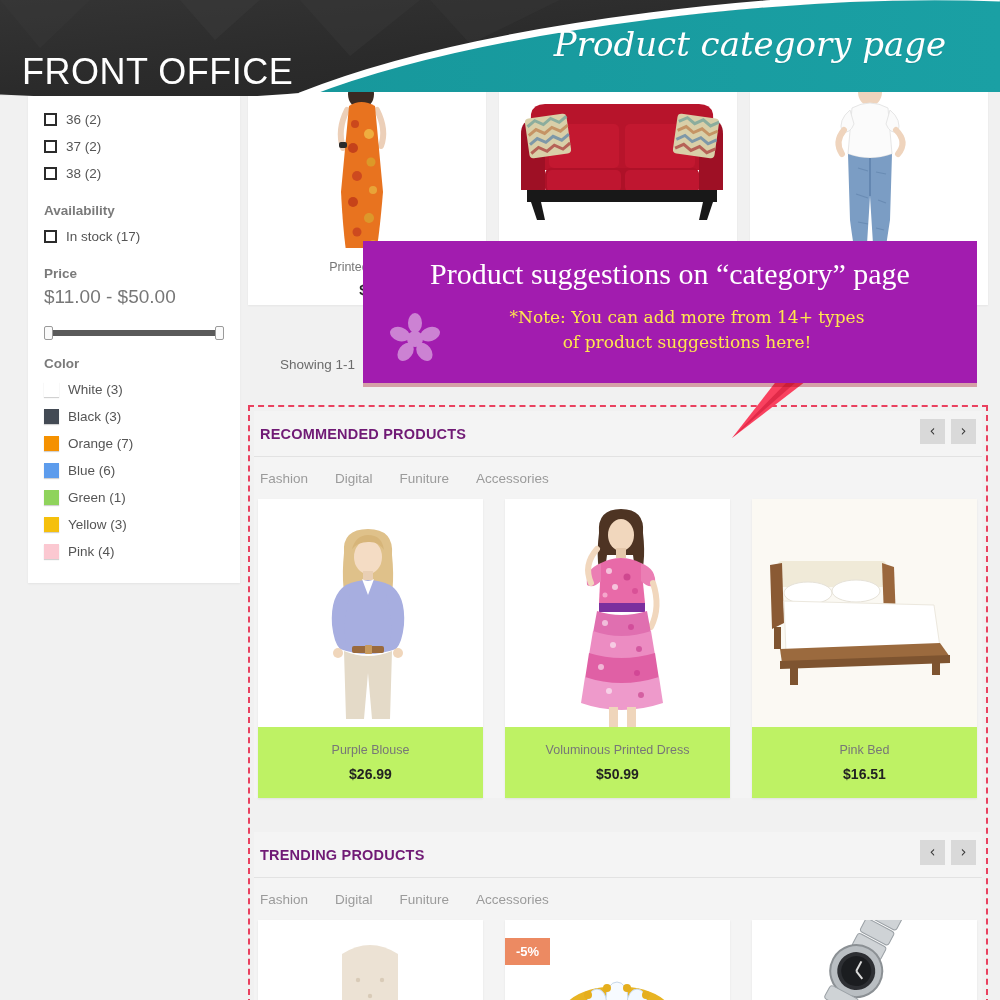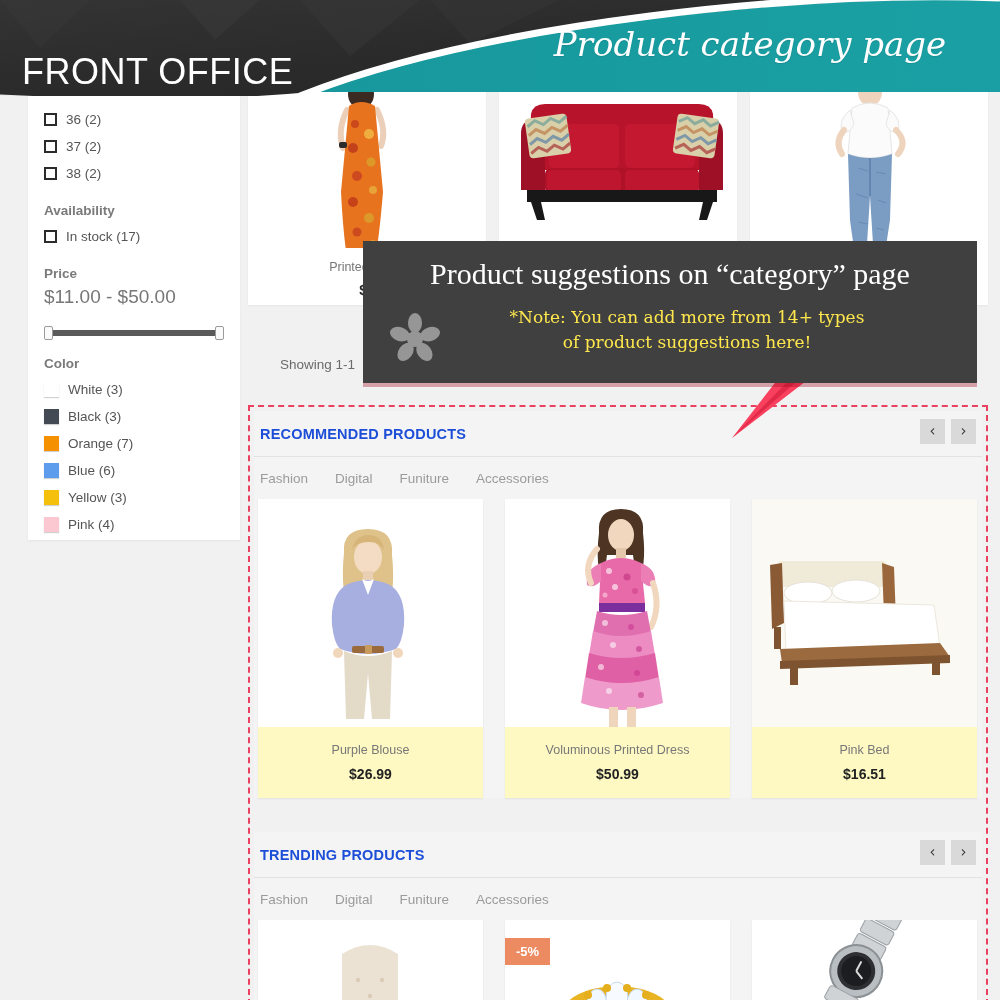--- a/index.html
+++ b/index.html
@@ -51,21 +51,21 @@
     left: 0; top: 0;
     width: 1000px; height: 1000px;
   }
 
   
   .sidebar {
     position: absolute;
     left: 28px; top: 96px;
     width: 212px;
     background: #ffffff;
-    padding: 10px 16px 2px 16px;
+    padding: 10px 16px 18px 16px;
     box-shadow: 0 1px 2px rgba(0,0,0,0.06);
   }
   .facet-row {
     display: flex;
     align-items: center;
     height: 27px;
     gap: 9px;
   }
   .cb {
     width: 13px; height: 13px;
@@ -179,21 +179,21 @@
   .sugg-head {
     position: relative;
     height: 46px;
     border-bottom: 1px solid #e2e2e2;
     display: flex;
     align-items: center;
   }
   .sugg-title {
     font-size: 14.5px;
     font-weight: bold;
-    color: #1d4ed8;
+    color: #701a75;
     letter-spacing: 0.2px;
     padding-left: 6px;
   }
   .navbtns {
     position: absolute;
     right: 6px; top: 8px;
     display: flex;
     gap: 6px;
   }
   .navbtn {
@@ -220,21 +220,21 @@
     color: #9b9b9b;
     cursor: pointer;
   }
   .cardrow {
     display: flex;
     gap: 22px;
     padding: 0 4px;
   }
   .pcard {
     width: 225px;
-    background: #fef9c3;
+    background: #bef264;
     position: relative;
     box-shadow: 0 1px 2px rgba(0,0,0,0.07);
   }
   .pcard .pimg {
     height: 228px;
     position: relative;
     overflow: hidden;
     background: #fff;
   }
   .pcard .pname {
@@ -259,21 +259,21 @@
     font-weight: bold;
     padding: 6px 11px;
     z-index: 5;
   }
 
   
   .callout {
     position: absolute;
     left: 363px; top: 241px;
     width: 614px; height: 142px;
-    background: #404040;
+    background: #a21caf;
     box-shadow: 0 4px 0 rgba(160,10,30,0.35);
     z-index: 70;
   }
   .callout-h {
     position: absolute;
     left: 0; right: 0; top: 16px;
     text-align: center;
     font-family: "Liberation Serif", serif;
     font-size: 30px;
     color: #ffffff;
@@ -470,20 +470,24 @@
       <span class="swatch" style="background:#434a54"></span>
       <span class="facet-label">Black (3)</span>
     </div>
     <div class="facet-row">
       <span class="swatch" style="background:#f59100"></span>
       <span class="facet-label">Orange (7)</span>
     </div>
     <div class="facet-row">
       <span class="swatch" style="background:#5d9cec"></span>
       <span class="facet-label">Blue (6)</span>
+    </div>
+    <div class="facet-row">
+      <span class="swatch" style="background:#8fd35c"></span>
+      <span class="facet-label">Green (1)</span>
     </div>
     <div class="facet-row">
       <span class="swatch" style="background:#f5c00c"></span>
       <span class="facet-label">Yellow (3)</span>
     </div>
     <div class="facet-row">
       <span class="swatch" style="background:#fbc8d1"></span>
       <span class="facet-label">Pink (4)</span>
     </div>
   </div>

